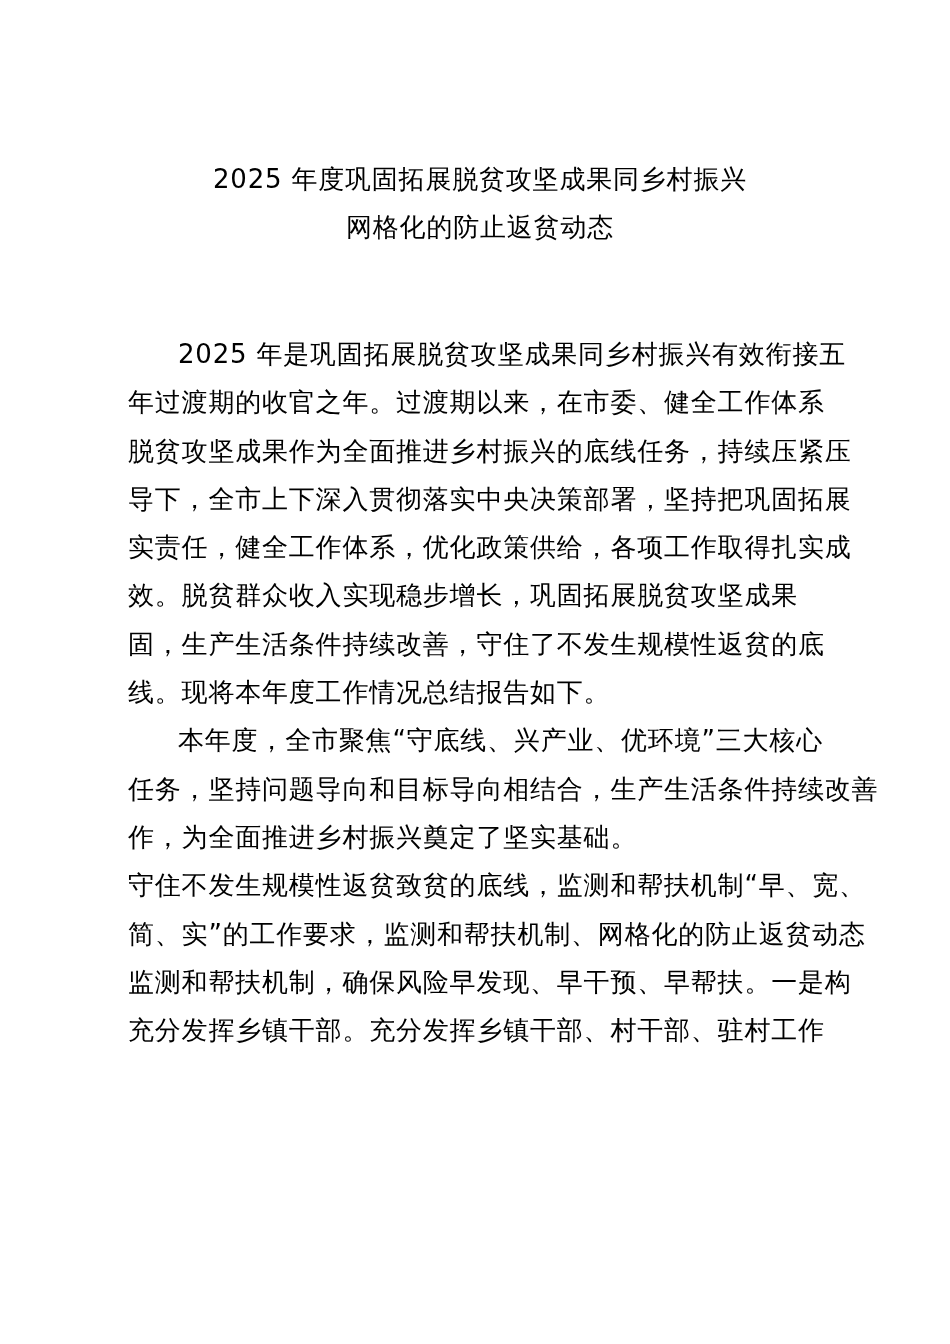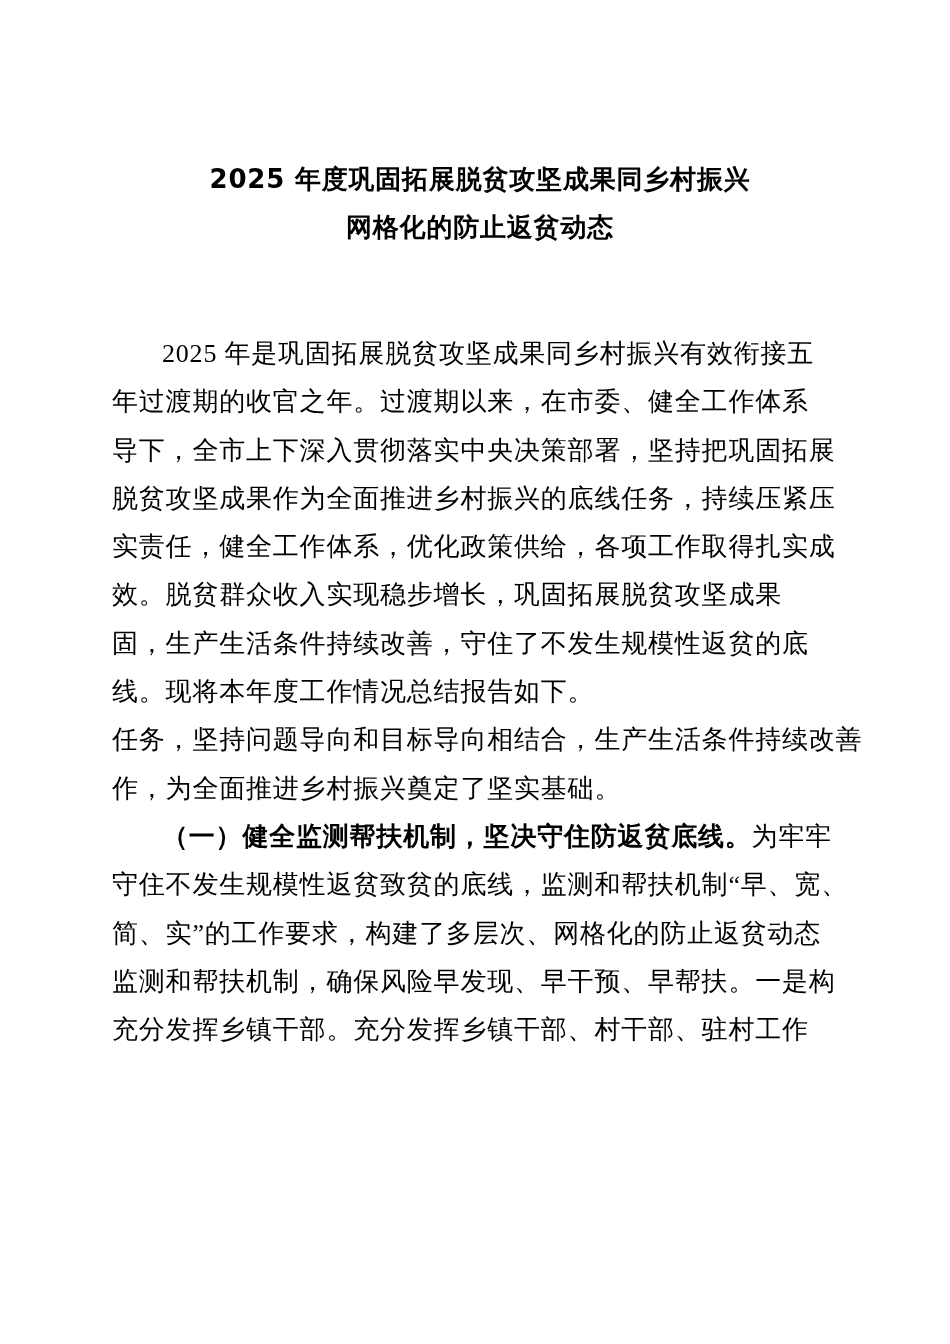--- a/index.html
+++ b/index.html
@@ -23,31 +23,30 @@
       background: #ffffff;
     }
     .title {
       position: absolute;
       left: 100px;
       width: 760px;
       top: 155px;
       text-align: center;
       font-size: 34px;
       line-height: 52px;
-      font-weight: bold;
+      font-weight: normal;
       letter-spacing: 0px;
       margin: 0;
     }
     .title .line { display: block; white-space: nowrap; }
     .body {
       position: absolute;
-      left: 112px;
+      left: 128px;
       top: 330px;
       width: 706px;
-      font-family: Liberation Serif, serif;
     }
     .line {
       display: block;
       height: 48.3px;
       line-height: 48.3px;
       font-size: 26px;
       white-space: nowrap;
       letter-spacing: 0.8px;
     }
     .indent { padding-left: 50px; }
@@ -58,27 +57,27 @@
 
 <div class="page">
   <h1 class="title">
     <span class="line">2025 年度巩固拓展脱贫攻坚成果同乡村振兴</span>
     <span class="line">网格化的防止返贫动态</span>
   </h1>
 
   <div class="body">
     <span class="line indent">2025 年是巩固拓展脱贫攻坚成果同乡村振兴有效衔接五</span>
     <span class="line">年过渡期的收官之年。过渡期以来，在市委、健全工作体系</span>
+    <span class="line">脱贫攻坚成果作为全面推进乡村振兴的底线任务，持续压紧压</span>
     <span class="line">导下，全市上下深入贯彻落实中央决策部署，坚持把巩固拓展</span>
-    <span class="line">脱贫攻坚成果作为全面推进乡村振兴的底线任务，持续压紧压</span>
     <span class="line">实责任，健全工作体系，优化政策供给，各项工作取得扎实成</span>
     <span class="line">效。脱贫群众收入实现稳步增长，巩固拓展脱贫攻坚成果</span>
     <span class="line">固，生产生活条件持续改善，守住了不发生规模性返贫的底</span>
     <span class="line">线。现将本年度工作情况总结报告如下。</span>
+    <span class="line indent">本年度，全市聚焦“守底线、兴产业、优环境”三大核心</span>
     <span class="line">任务，坚持问题导向和目标导向相结合，生产生活条件持续改善</span>
     <span class="line">作，为全面推进乡村振兴奠定了坚实基础。</span>
-    <span class="line indent"><span class="bold">（一）健全监测帮扶机制，坚决守住防返贫底线。</span><span>为牢牢</span></span>
     <span class="line">守住不发生规模性返贫致贫的底线，监测和帮扶机制“早、宽、</span>
-    <span class="line">简、实”的工作要求，构建了多层次、网格化的防止返贫动态</span>
+    <span class="line">简、实”的工作要求，监测和帮扶机制、网格化的防止返贫动态</span>
     <span class="line">监测和帮扶机制，确保风险早发现、早干预、早帮扶。一是构</span>
     <span class="line">充分发挥乡镇干部。充分发挥乡镇干部、村干部、驻村工作</span>
   </div>
 </div>
 
 </body></html>

